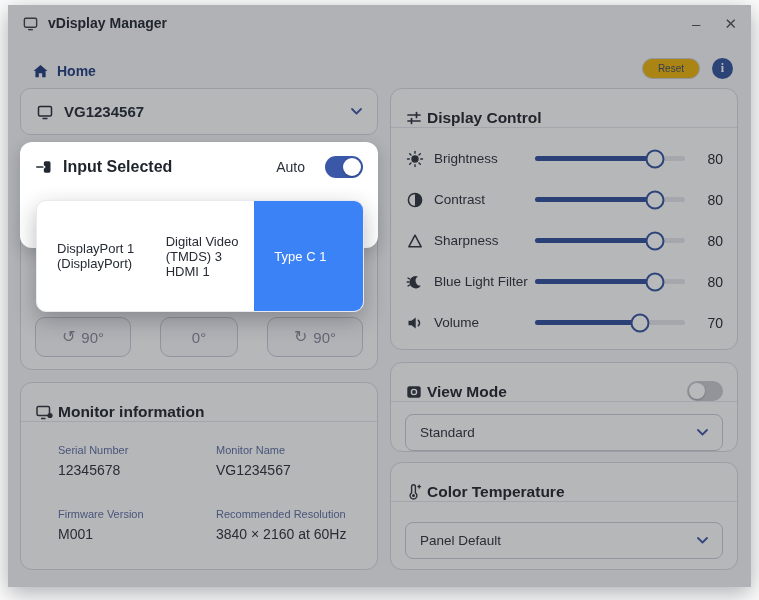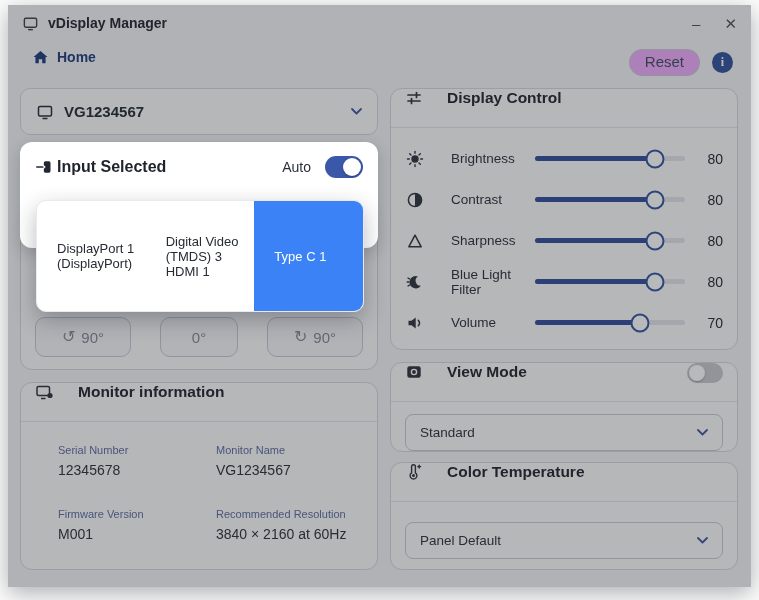--- a/index.html
+++ b/index.html
@@ -9,47 +9,47 @@
   .window{position:absolute;left:8px;top:5px;width:743px;height:582px;border-radius:0;
     background:#f4f5f7;box-shadow:0 6px 22px rgba(40,44,52,.38);overflow:hidden;}
 
   
   .titlebar{position:absolute;left:0;top:0;right:0;height:36px;display:flex;align-items:center;padding:0 14px;box-sizing:border-box;}
   .titlebar .app-title{font-size:14px;font-weight:bold;color:#21262e;margin-left:9px;}
   .win-controls{margin-left:auto;display:flex;gap:24px;align-items:center;}
   .win-btn{background:none;border:none;padding:0;font-size:15px;line-height:1;color:#4b5058;cursor:default;font-family:inherit;}
 
   
-  .toolbar{position:absolute;left:24px;right:18px;top:44px;height:30px;display:flex;align-items:flex-start;}
+  .toolbar{position:absolute;left:24px;right:18px;top:44px;height:30px;display:flex;align-items:flex-end;}
   .home{display:flex;align-items:center;gap:8px;color:#1e3b7d;font-weight:bold;font-size:14px;}
   .toolbar-right{margin-left:auto;display:flex;align-items:center;gap:12px;}
-  .reset-btn{border:1px solid #c7cad2;border-radius:13px;background:#f0abfc;color:#3d4a63;
-    font-size:15px;padding:4px 15px;font-family:inherit;line-height:1.1;}
+  .reset-btn{border:1px solid #c7cad2;border-radius:13px;background:#eab308;color:#3d4a63;
+    font-size:10px;padding:4px 15px;font-family:inherit;line-height:1.1;}
   .info-btn{width:21px;height:21px;border-radius:50%;background:#32519c;color:#fff;border:none;
     font-size:12px;font-weight:bold;display:flex;align-items:center;justify-content:center;font-family:"Liberation Serif",serif;}
 
   
   .card{position:absolute;background:#fcfcfd;border:1px solid #d6d8de;border-radius:12px;box-sizing:border-box;}
-  .card-header{height:38px;display:flex;align-items:flex-start;gap:24px;padding:0 14px;border-bottom:1px solid #e2e4e9;}
+  .card-header{height:38px;display:flex;align-items:flex-end;gap:4px;padding:0 14px;border-bottom:1px solid #e2e4e9;}
   .card-title{font-size:15.5px;font-weight:bold;color:#20252d;}
   .hicon{display:flex;color:#2b313b;}
 
   
   .monitor-selector{position:absolute;left:12px;top:83px;width:358px;height:47px;background:#fcfcfd;
     border:1px solid #d6d8de;border-radius:10px;display:flex;align-items:center;padding:0 15px;box-sizing:border-box;gap:10px;}
   .monitor-selector .sel-value{font-size:15px;font-weight:bold;color:#232a35;}
   .chev{margin-left:auto;display:flex;color:#4058a8;}
 
   
   .scrim{position:absolute;inset:0;background:rgba(33,36,44,.32);z-index:40;}
 
   
   .input-card{position:absolute;left:12px;top:137px;width:358px;height:106px;background:#ffffff;
     border-radius:12px;z-index:50;box-shadow:0 5px 16px rgba(22,26,42,.20);box-sizing:border-box;}
-  .input-card .ic-header{height:50px;display:flex;align-items:center;padding:0 15px;gap:4px;}
+  .input-card .ic-header{height:50px;display:flex;align-items:center;padding:0 15px;gap:10px;}
   .input-card .ic-title{font-size:16px;font-weight:bold;color:#1f242c;}
   .auto-label{margin-left:auto;font-size:14px;color:#2b313b;}
 
   
   .toggle{position:relative;width:38px;height:22px;border-radius:11px;background:#c7c9cf;flex:none;}
   .toggle .knob{position:absolute;top:2px;left:2px;width:18px;height:18px;border-radius:50%;background:#fff;
     box-shadow:0 1px 2px rgba(0,0,0,.25);}
   .toggle.on{background:#3a57a8;}
   .toggle.on .knob{left:auto;right:2px;}
   .toggle.small{width:36px;height:20px;margin-left:auto;}
@@ -74,21 +74,21 @@
   .info-card{left:12px;top:377px;width:358px;height:188px;}
   .info-grid{display:grid;grid-template-columns:158px 1fr;row-gap:30px;padding:22px 14px 0 37px;}
   .field-label{font-size:11px;color:#5c6da0;}
   .field-value{font-size:14px;color:#2b3038;margin-top:6px;}
 
   
   .display-card{left:382px;top:83px;width:348px;height:262px;}
   .slider-rows{padding:10px 14px 0;}
   .slider-row{height:41px;display:flex;align-items:center;}
   .row-icon{width:20px;display:flex;justify-content:center;color:#2b313b;flex:none;}
-  .row-label{margin-left:26px;font-size:13.5px;color:#2a3038;flex:1;}
+  .row-label{margin-left:9px;font-size:13.5px;color:#2a3038;flex:1;}
   .slider{position:relative;width:150px;height:20px;flex:none;}
   .slider .track{position:absolute;left:0;right:0;top:7.5px;height:5px;border-radius:3px;background:#e4e5e9;}
   .slider .fill{position:absolute;left:0;top:7.5px;height:5px;border-radius:3px;background:#2e4d9b;width:calc(var(--pct)*1%);}
   .slider .thumb{position:absolute;top:10px;left:calc(var(--pct)*1%);width:15px;height:15px;border-radius:50%;
     background:#fff;border:2.5px solid #33539f;transform:translate(-50%,-50%);box-sizing:content-box;}
   .row-value{width:30px;margin-left:8px;text-align:right;font-size:14px;color:#23272e;flex:none;}
 
   
   .view-card{left:382px;top:357px;width:348px;height:90px;}
   .color-card{left:382px;top:457px;width:348px;height:108px;}

